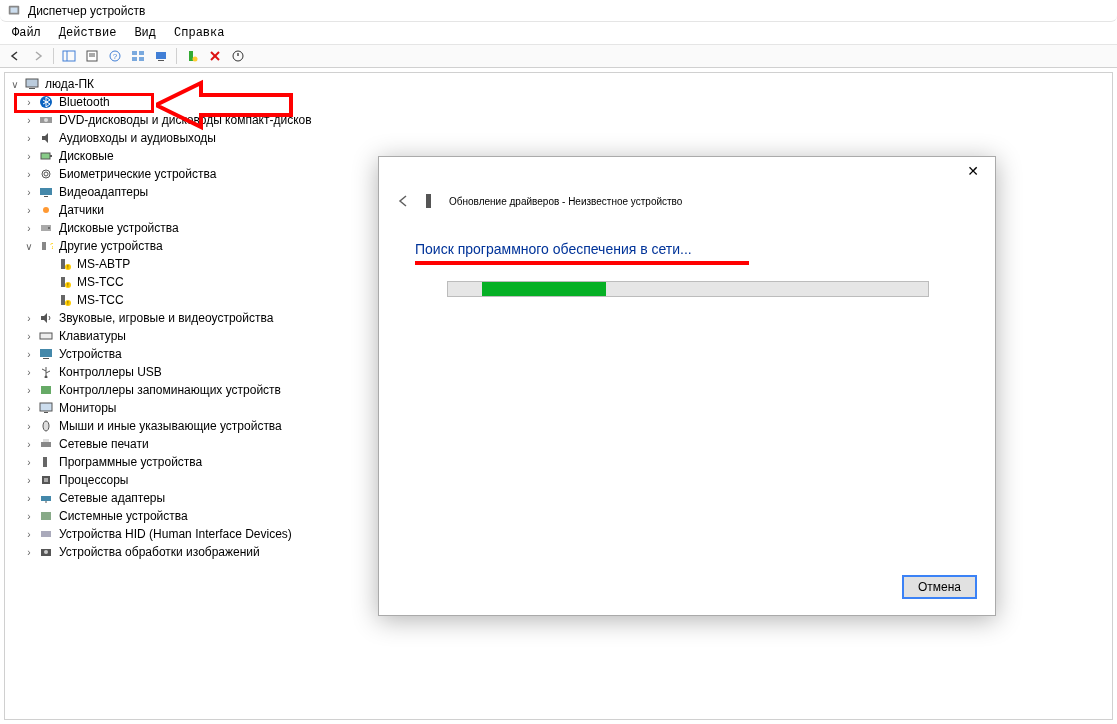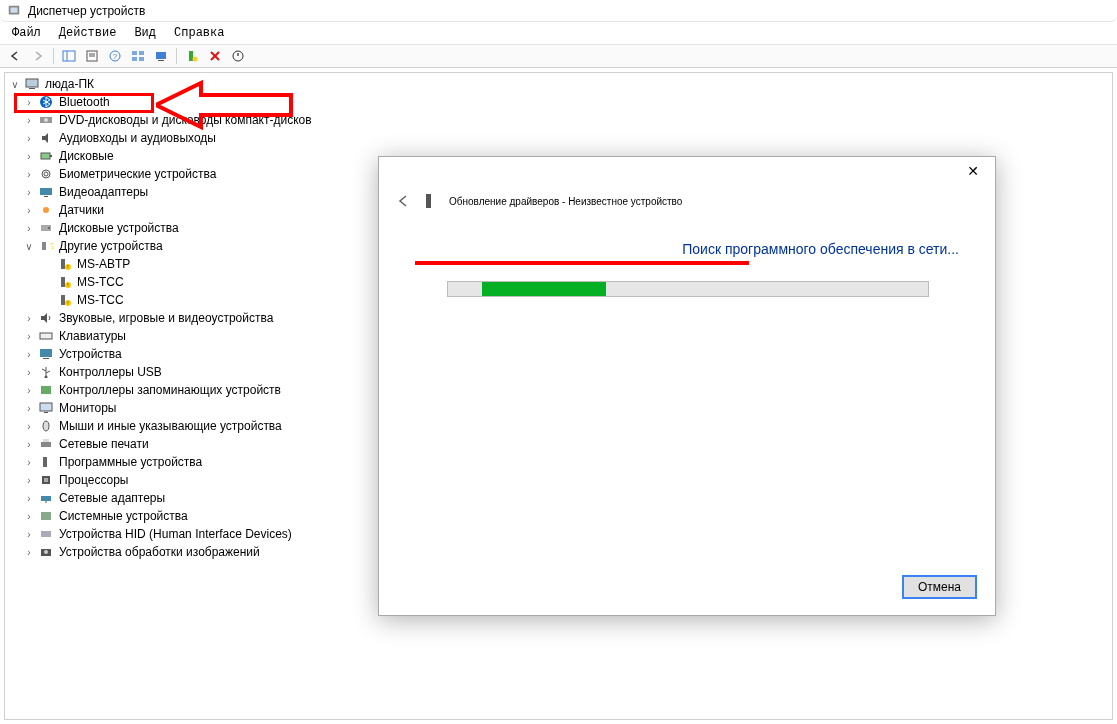--- a/index.html
+++ b/index.html
@@ -118,21 +118,20 @@
       gap: 10px;
     }
     .dialog .dlg-back {
       width:20px; height:20px; display:flex; align-items:center; justify-content:center;
       color:#606060; cursor:default;
     }
     .dialog .dlg-header .dlg-device-icon { width:16px; }
     .dialog .dlg-title { font-size:10px; }
     .dialog .dlg-body {
       padding: 20px 36px;
-      text-align: right;
     }
     .dialog .dlg-status {
       color: #003399;
       font-size: 14px;
       margin-bottom: 4px;
     }
     .dialog .red-underline {
       height: 4px;
       width: 334px;
       background: #ff0000;

